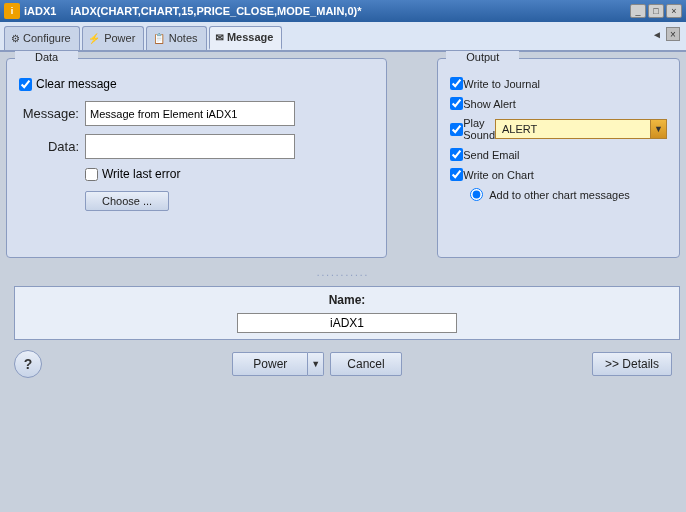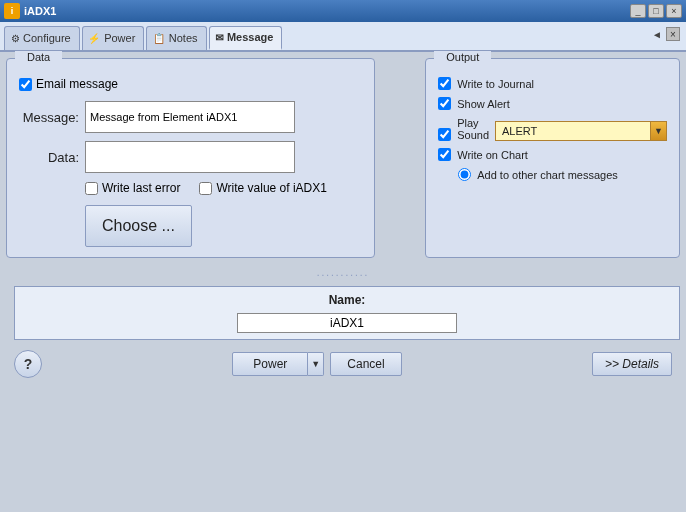--- a/index.html
+++ b/index.html
@@ -139,21 +139,21 @@
       border: 1px solid #8a9bc0;
       border-radius: 4px;
       padding: 10px 12px;
       position: relative;
     }
     .panel-title {
       position: absolute;
       top: -8px;
       left: 8px;
       background: #d8e0f0;
-      padding: 0 12px;
+      padding: 0 20px;
       font-size: 11px;
       color: #222;
       font-weight: normal;
     }
 
     .data-panel {
       width: 430px;
       min-height: 200px;
     }
     .output-panel {
@@ -179,53 +179,52 @@
       margin-bottom: 8px;
     }
     .form-label {
       width: 60px;
       text-align: right;
       font-size: 13px;
       color: #222;
     }
     .form-input {
       width: 210px;
-      height: 32px;
+      height: 25px;
       border: 1px solid #888;
       background: white;
       padding: 2px 4px;
       font-size: 11px;
       font-family: Tahoma, Arial, sans-serif;
     }
     .checkboxes-row {
       display: flex;
       gap: 19px;
       margin-bottom: 10px;
       margin-left: 66px;
     }
     .choose-btn {
       margin-left: 66px;
-      padding: 11px 16px;
+      padding: 3px 16px;
       background: linear-gradient(to bottom, #e8eef8, #c8d4e8);
       border: 1px solid #8a9bc0;
       border-radius: 2px;
-      font-size: 16px;
+      font-size: 11px;
       font-family: Tahoma, Arial, sans-serif;
       cursor: pointer;
       color: #222;
     }
 
     
     .output-panel-inner {
       margin-top: 8px;
     }
     .output-row {
       display: flex;
-      align-items: flex-end;
-      gap: 6px;
+      align-items: center;
       margin-bottom: 7px;
     }
     .output-row input[type="checkbox"] {
       margin: 0;
     }
     .output-label {
       font-size: 11px;
       color: #222;
     }
     .sound-dropdown {
@@ -382,21 +381,20 @@
     }
     .details-btn {
       padding: 4px 12px;
       background: linear-gradient(to bottom, #e8eef8, #c8d4e8);
       border: 1px solid #8a9bc0;
       border-radius: 2px;
       font-size: 12px;
       font-family: Tahoma, Arial, sans-serif;
       cursor: pointer;
       color: #222;
-      font-style: italic;
     }
 
     input[type="checkbox"] {
       width: 13px;
       height: 13px;
     }
     input[type="radio"] {
       width: 13px;
       height: 13px;
     }
@@ -404,20 +402,21 @@
 </head>
 <body>
 
 <div class="title-bar">
   <div class="title-bar-left">
     <div class="title-icon">
       <span>i</span>
     </div>
     <span>iADX1</span>
     &nbsp;&nbsp;
+    <span>iADX(CHART,CHART,15,PRICE_CLOSE,MODE_MAIN,0)*</span>
   </div>
   <div class="title-buttons">
     <div class="title-btn">_</div>
     <div class="title-btn">□</div>
     <div class="title-btn">×</div>
   </div>
 </div>
 
 <div class="tab-bar">
   <div class="tab">
@@ -446,44 +445,40 @@
 
   <div class="panels-row">
 
     <div class="panel data-panel">
       <span class="panel-title">Data</span>
       <div class="data-panel-inner">
 
         
         <div class="checkbox-row">
           <input type="checkbox" checked="" style="">
-          <label>Email message</label>
+          <label>Clear message</label>
         </div>
 
         
         <div class="form-row">
           <span class="form-label">Message:</span>
           <input type="text" class="form-input" value="Message from Element iADX1" style="">
         </div>
 
         
         <div class="form-row">
           <span class="form-label">Data:</span>
           <input type="text" class="form-input" style="">
         </div>
 
         
         <div class="checkboxes-row">
           <div style="display:flex;align-items:center;gap:4px;">
             <input type="checkbox" style="">
             <label>Write last error</label>
-          </div>
-          <div style="display:flex;align-items:center;gap:4px;">
-            <input type="checkbox" style="">
-            <label>Write value of iADX1</label>
           </div>
         </div>
 
         
         <button class="choose-btn">Choose ...</button>
 
       </div>
     </div>
 
     <div class="panel output-panel">
@@ -502,20 +497,24 @@
 
         <div class="output-row">
           <input type="checkbox" checked="" style="">
           <span class="output-label">Play Sound</span>
           <div class="sound-dropdown">
             <input type="text" class="sound-select-box" value="ALERT" style="">
             <div class="sound-dropdown-btn">▼</div>
           </div>
         </div>
 
+        <div class="output-row">
+          <input type="checkbox" checked="" style="">
+          <span class="output-label">Send Email</span>
+        </div>
 
         <div class="output-row">
           <input type="checkbox" checked="" style="">
           <span class="output-label">Write on Chart</span>
         </div>
 
         <div class="radio-row">
           <input type="radio" name="chart_mode" checked="" style="">
           <span class="radio-label">Add to other chart messages</span>
         </div>

